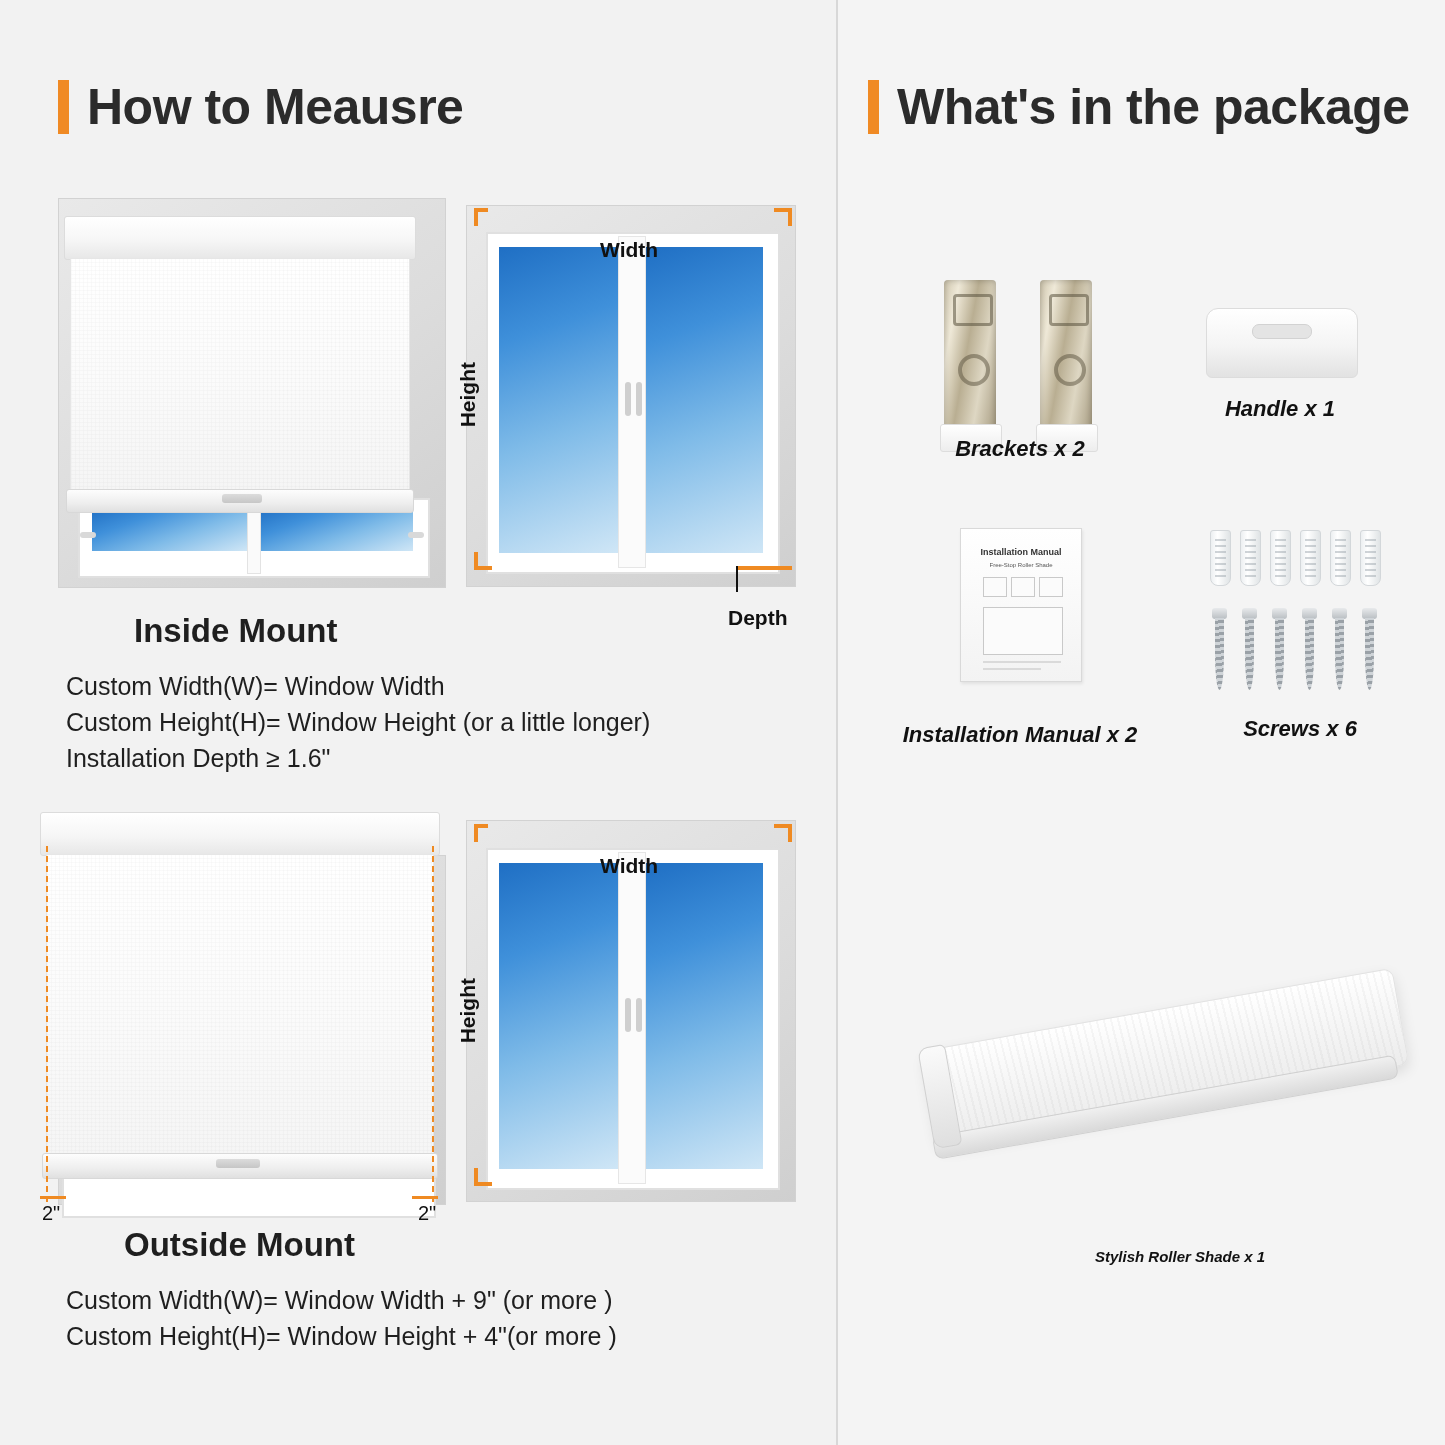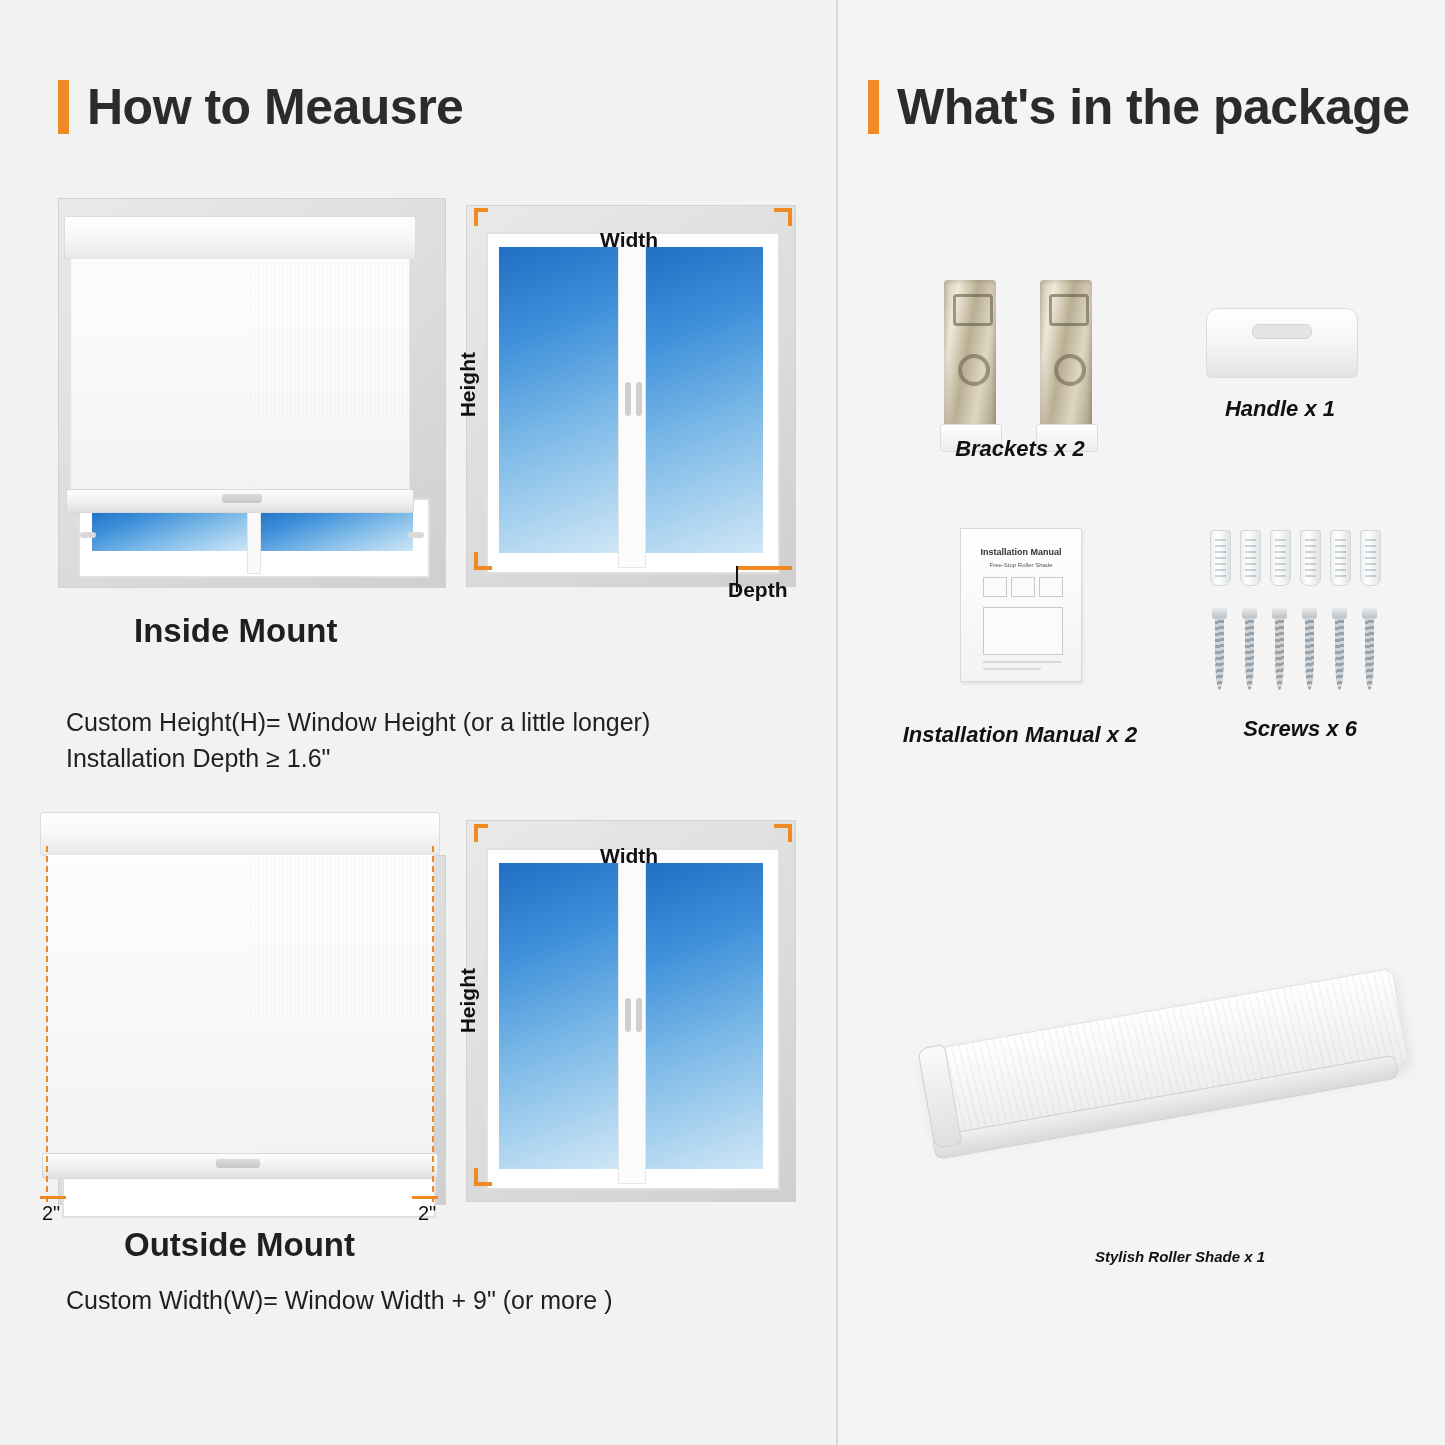--- a/index.html
+++ b/index.html
@@ -84,20 +84,21 @@
     color: #111;
     white-space: nowrap;
     text-align: center;
   }
   .dim-label {
     position: absolute;
     font-size: 21px;
     font-weight: bold;
     color: #111;
     white-space: nowrap;
+    margin-top: 10px;
   }
   .dim-label.vertical {
     writing-mode: vertical-rl;
     transform: rotate(180deg);
   }
   .small-tick {
     position: absolute;
     font-size: 20px;
     color: #111;
     white-space: nowrap;
@@ -347,24 +348,25 @@
     <div class="orange-line" style="left:474px; top:208px; width:4px; height:18px;"></div>
     <div class="orange-line" style="left:774px; top:208px; width:18px; height:4px;"></div>
     <div class="orange-line" style="left:788px; top:208px; width:4px; height:18px;"></div>
     <div class="orange-line" style="left:474px; top:566px; width:18px; height:4px;"></div>
     <div class="orange-line" style="left:474px; top:552px; width:4px; height:18px;"></div>
     <div class="orange-line" style="left:738px; top:566px; width:54px; height:4px;"></div>
     <div class="black-line" style="left:736px; top:566px; width:2px; height:26px;"></div>
 
     <div class="dim-label" style="left:600px; top:228px;">Width</div>
     <div class="dim-label vertical" style="left:456px; top:352px;">Height</div>
-    <div class="dim-label" style="left:728px; top:578px;">Depth</div>
+    <div class="dim-label" style="left:728px; top:596px;">Depth</div>
   </div>
 
   <div class="mount-title" style="left:134px; top:612px;">Inside Mount</div>
+  <div class="spec-line" style="left:66px; top:672px;">Custom Width(W)= Window Width</div>
   <div class="spec-line" style="left:66px; top:708px;">Custom Height(H)= Window Height (or a little longer)</div>
   <div class="spec-line" style="left:66px; top:744px;">Installation Depth ≥ 1.6"</div>
 
   <div>
     <div class="wall-frame" style="left:58px; top:855px; width:388px; height:350px;"></div>
     <div class="window-inner" style="left:62px; top:1168px; width:370px; height:46px;"></div>
     <div class="shade-cassette" style="left:40px; top:812px; width:398px; height:42px;"></div>
     <div class="shade-fabric" style="left:46px; top:854px; width:386px; height:300px;"></div>
     <div class="bottom-rail" style="left:42px; top:1153px; width:394px; height:24px;"></div>
     <div class="rail-handle" style="left:216px; top:1159px; width:44px; height:9px;"></div>
@@ -392,20 +394,21 @@
     <div class="orange-line" style="left:788px; top:824px; width:4px; height:18px;"></div>
     <div class="orange-line" style="left:474px; top:1182px; width:18px; height:4px;"></div>
     <div class="orange-line" style="left:474px; top:1168px; width:4px; height:18px;"></div>
 
     <div class="dim-label" style="left:600px; top:844px;">Width</div>
     <div class="dim-label vertical" style="left:456px; top:968px;">Height</div>
   </div>
 
   <div class="mount-title" style="left:124px; top:1226px;">Outside Mount</div>
   <div class="spec-line" style="left:66px; top:1286px;">Custom Width(W)= Window Width + 9" (or more )</div>
+  <div class="spec-line" style="left:66px; top:1322px;">Custom Height(H)= Window Height + 4"(or more )</div>
 
   <div>
     <div class="bracket" style="left:944px; top:280px;"></div>
     <div class="bracket-base" style="left:940px; top:424px;"></div>
     <div class="bracket" style="left:1040px; top:280px;"></div>
     <div class="bracket-base" style="left:1036px; top:424px;"></div>
     <div class="part-label" style="left:900px; top:436px; width:240px;">Brackets x 2</div>
   </div>
 
   <div>

